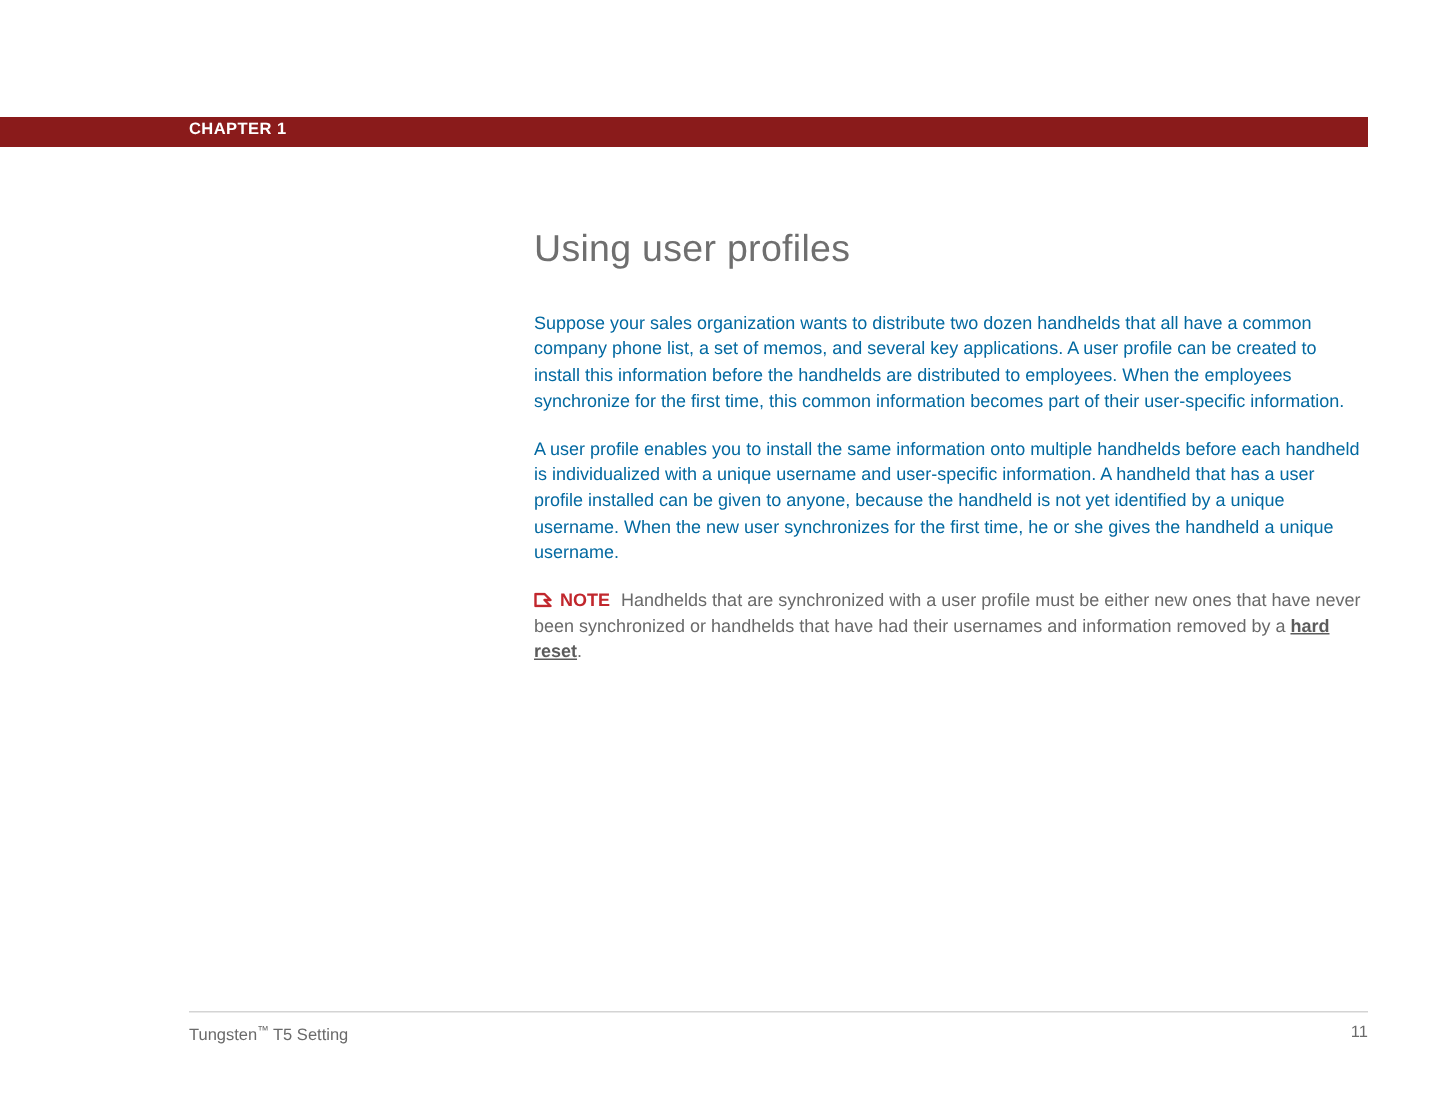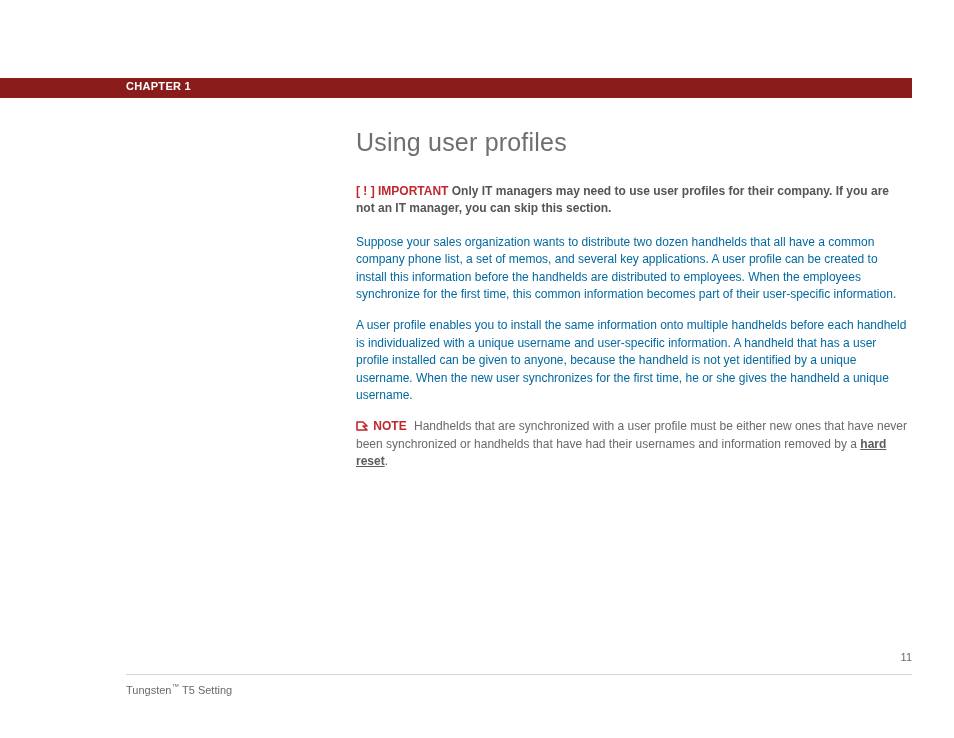--- a/index.html
+++ b/index.html
@@ -1,50 +1,47 @@
 <!DOCTYPE html>
 <html><head>
 <meta charset="utf-8">
 <style>
   * { box-sizing: border-box; margin: 0; padding: 0; }
   html, body { width: 954px; height: 738px; background: #fff; font-family: "Helvetica Neue", Helvetica, Arial, sans-serif; color: #5c5c5c; }
   .page { position: relative; width: 954px; height: 601px; }
   .header-bar { position: absolute; left: 0; top: 78px; width: 912px; height: 20px; background: #8a1b1b; }
   .header-left { position: absolute; left: 126px; top: 80px; font-size: 11px; font-weight: bold; color: #fff; letter-spacing: 0.3px; }
   .header-right { position: absolute; left: 356px; top: 80px; font-size: 11px; font-weight: bold; color: #fff; }
-  .content { position: absolute; left: 356px; top: 128px; width: 552px; }
+  .content { position: absolute; left: 356px; top: 152px; width: 552px; }
   .title { font-size: 25px; font-weight: 400; color: #6f6f6f; margin-bottom: 26px; letter-spacing: 0.2px; }
   .important-block { font-size: 12px; line-height: 1.45; color: #555; font-weight: bold; margin-bottom: 16px; }
   .important-brackets { color: #c1272d; font-weight: bold; }
   .important-label { color: #c1272d; font-weight: bold; }
   .para { font-size: 12px; line-height: 1.45; color: #0369a1; margin-bottom: 14px; }
   .note-block { font-size: 12px; line-height: 1.45; color: #6a6a6a; }
   .note-icon { display: inline-block; width: 12px; height: 10px; vertical-align: -1px; margin-right: 2px; }
   .note-icon svg { display: block; }
   .note-label { color: #c1272d; font-weight: bold; margin-right: 4px; }
   .hard-reset { font-weight: bold; text-decoration: underline; color: #5c5c5c; cursor: pointer; }
   .footer-line { position: absolute; left: 126px; top: 674px; width: 786px; height: 1px; background: #d4d4d4; }
   .footer-left { position: absolute; left: 126px; top: 682px; font-size: 11px; color: #6a6a6a; }
   .footer-left .bold { font-weight: normal; }
-  .footer-right { position: absolute; right: 42px; top: 651px; font-size: 11px; color: #6a6a6a; }
+  .footer-right { position: absolute; right: 42px; top: 682px; font-size: 11px; color: #6a6a6a; }
   sup { font-size: 0.7em; }
 </style>
 </head>
 <body>
 
 <div class="page">
   <div class="header-bar"></div>
   <div class="header-left">CHAPTER 1</div>
 
   <div class="content">
     <div class="title">Using user profiles</div>
 
-    <div class="important-block">
-      <span class="important-brackets">[</span><span class="important-label"> ! </span><span class="important-brackets">]</span><span class="important-label"> IMPORTANT </span><span> Only IT managers may need to use user profiles for their company. If you are not an IT manager, you can skip this section.</span>
-    </div>
 
     <div class="para">Suppose your sales organization wants to distribute two dozen handhelds that all have a common company phone list, a set of memos, and several key applications. A user profile can be created to install this information before the handhelds are distributed to employees. When the employees synchronize for the first time, this common information becomes part of their user-specific information.</div>
     <div class="para">A user profile enables you to install the same information onto multiple handhelds before each handheld is individualized with a unique username and user-specific information. A handheld that has a user profile installed can be given to anyone, because the handheld is not yet identified by a unique username. When the new user synchronizes for the first time, he or she gives the handheld a unique username.</div>
 
     <div class="note-block">
       <span class="note-icon">
         <svg viewBox="0 0 12 10" width="12" height="10">
           <path d="M1 1 L7 1 L11 5 L7 5 L11 9 L1 9 Z" fill="none" stroke="#c1272d" stroke-width="1.6" stroke-linejoin="round"></path>
         </svg>
       </span>

